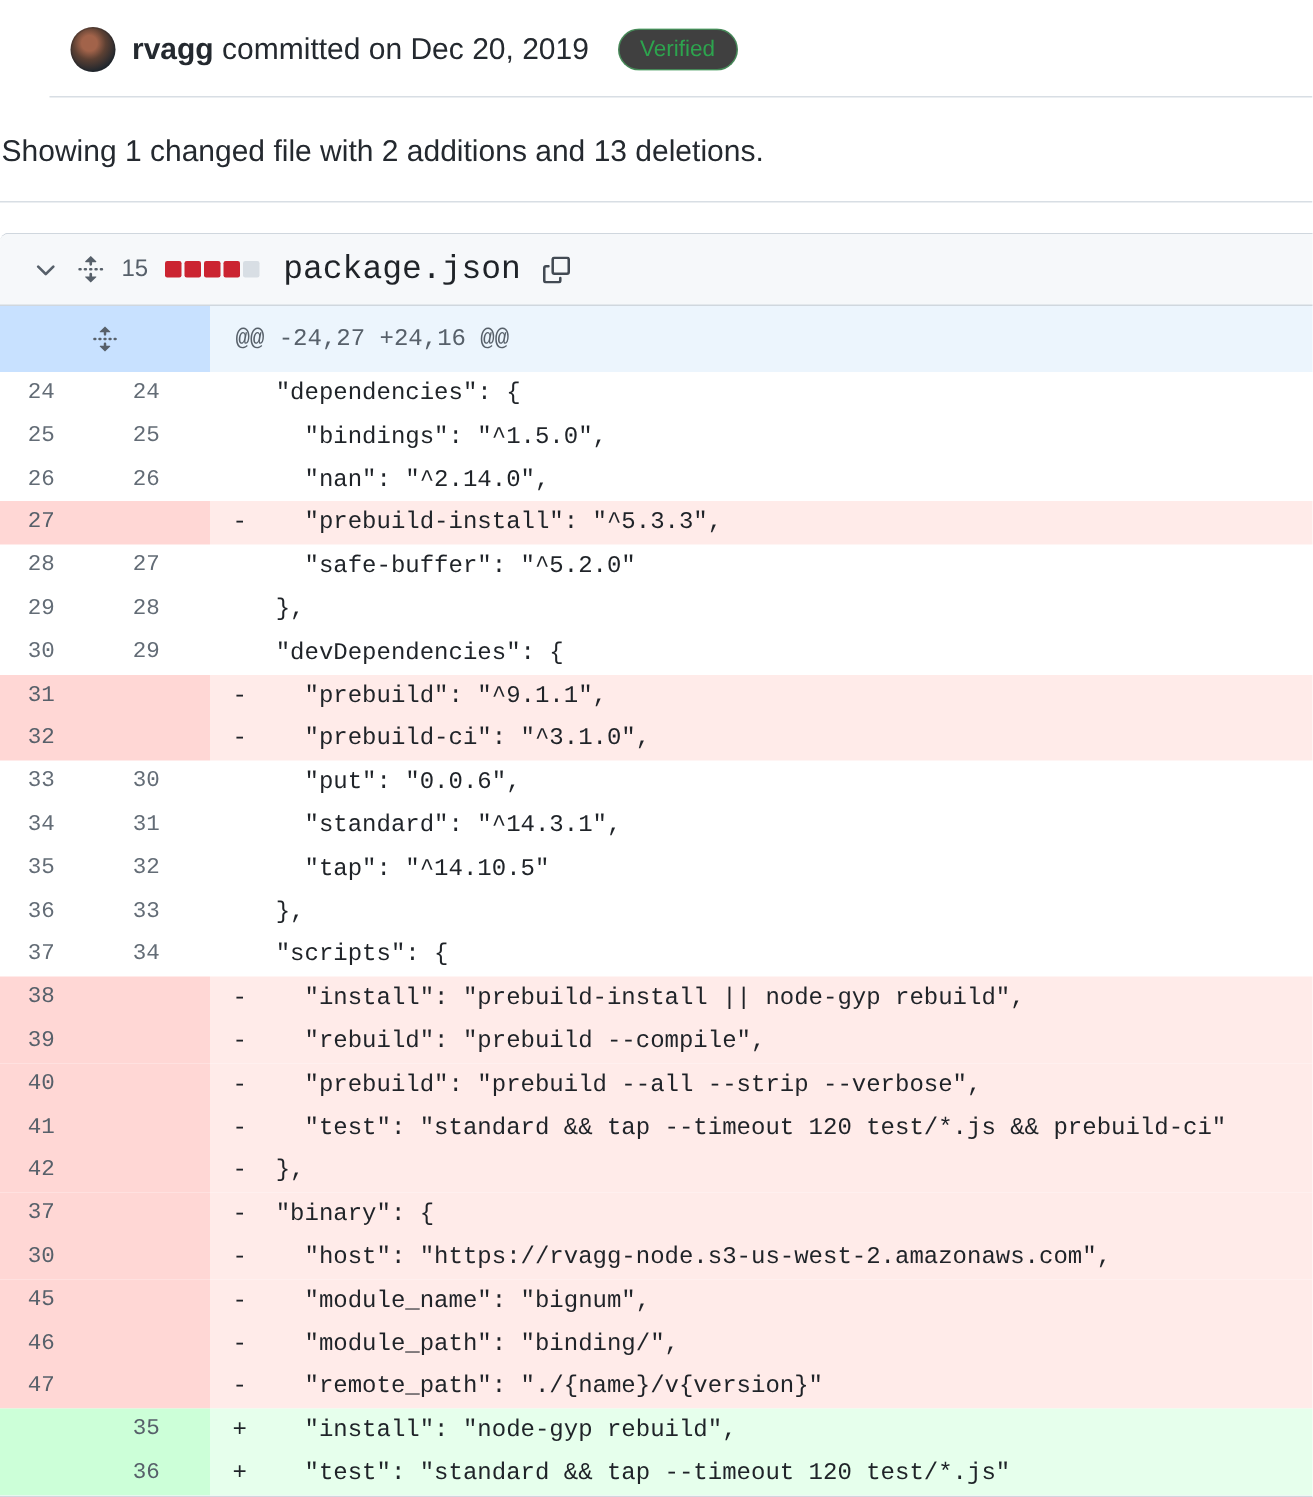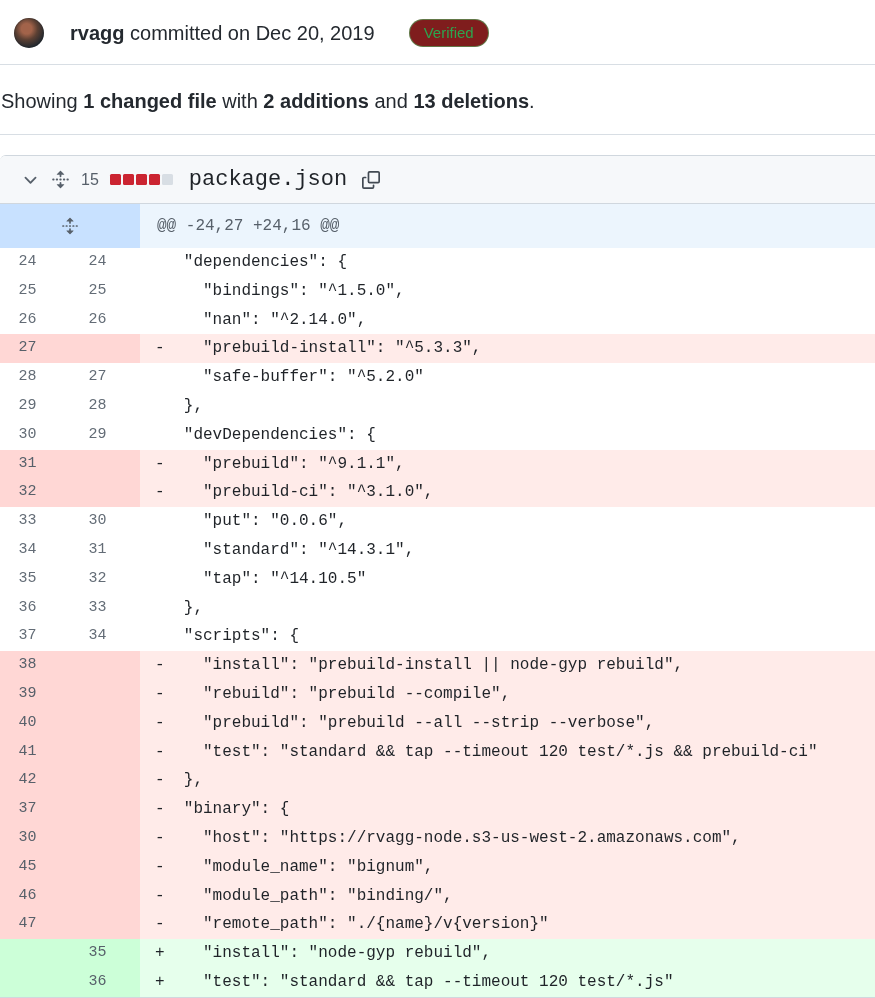--- a/index.html
+++ b/index.html
@@ -6,52 +6,53 @@
   html, body { margin: 0; padding: 0; }
   body {
     width: 875px; height: 998px; overflow: hidden;
     background: #ffffff; color: #24292f;
     font-family: "Liberation Sans", "DejaVu Sans", sans-serif;
   }
   a { text-decoration: none; color: inherit; }
 
   
   .commit-header {
-    display: flex; align-items: center; gap: 26px;
+    display: flex; align-items: center; gap: 11px;
     padding: 18px 16px 16px 14px;
     border-bottom: 1px solid #d8dee4;
     font-size: 20px;
+    margin-left: 33px;
   }
   .avatar {
     width: 30px; height: 30px; border-radius: 50%; flex: none;
     background: radial-gradient(circle at 42% 36%, #a2634a 0 20%, #5c4033 42%, #23282e 72%);
     box-shadow: inset 0 0 0 1px rgba(27,31,36,.2);
     cursor: pointer;
   }
   .author { font-weight: 700; }
   .commit-text { color: #24292f; }
   .verified-badge {
     margin-left: 8px;
     border: 1px solid rgba(74,194,107,.55);
     color: #2da44e;
     border-radius: 20px;
     padding: 3px 14px 4px;
     font-size: 15px; line-height: 19px;
-    background: #7f1d1d;
+    background: #404040;
     cursor: pointer;
   }
 
   
   .diff-summary {
     padding: 25px 16px 21px 1px;
     font-size: 20px;
     border-bottom: 1px solid #d8dee4;
     color: #24292f;
   }
-  .diff-summary b { font-weight: 700; }
+  .diff-summary b { font-weight: 400; }
 
   
   .file-box {
     margin-top: 20px;
     width: 952px;               
     border: 1px solid #d0d7de;
     border-left: none;
     border-radius: 6px 6px 0 0;
     overflow: hidden;
     background: #fff;

